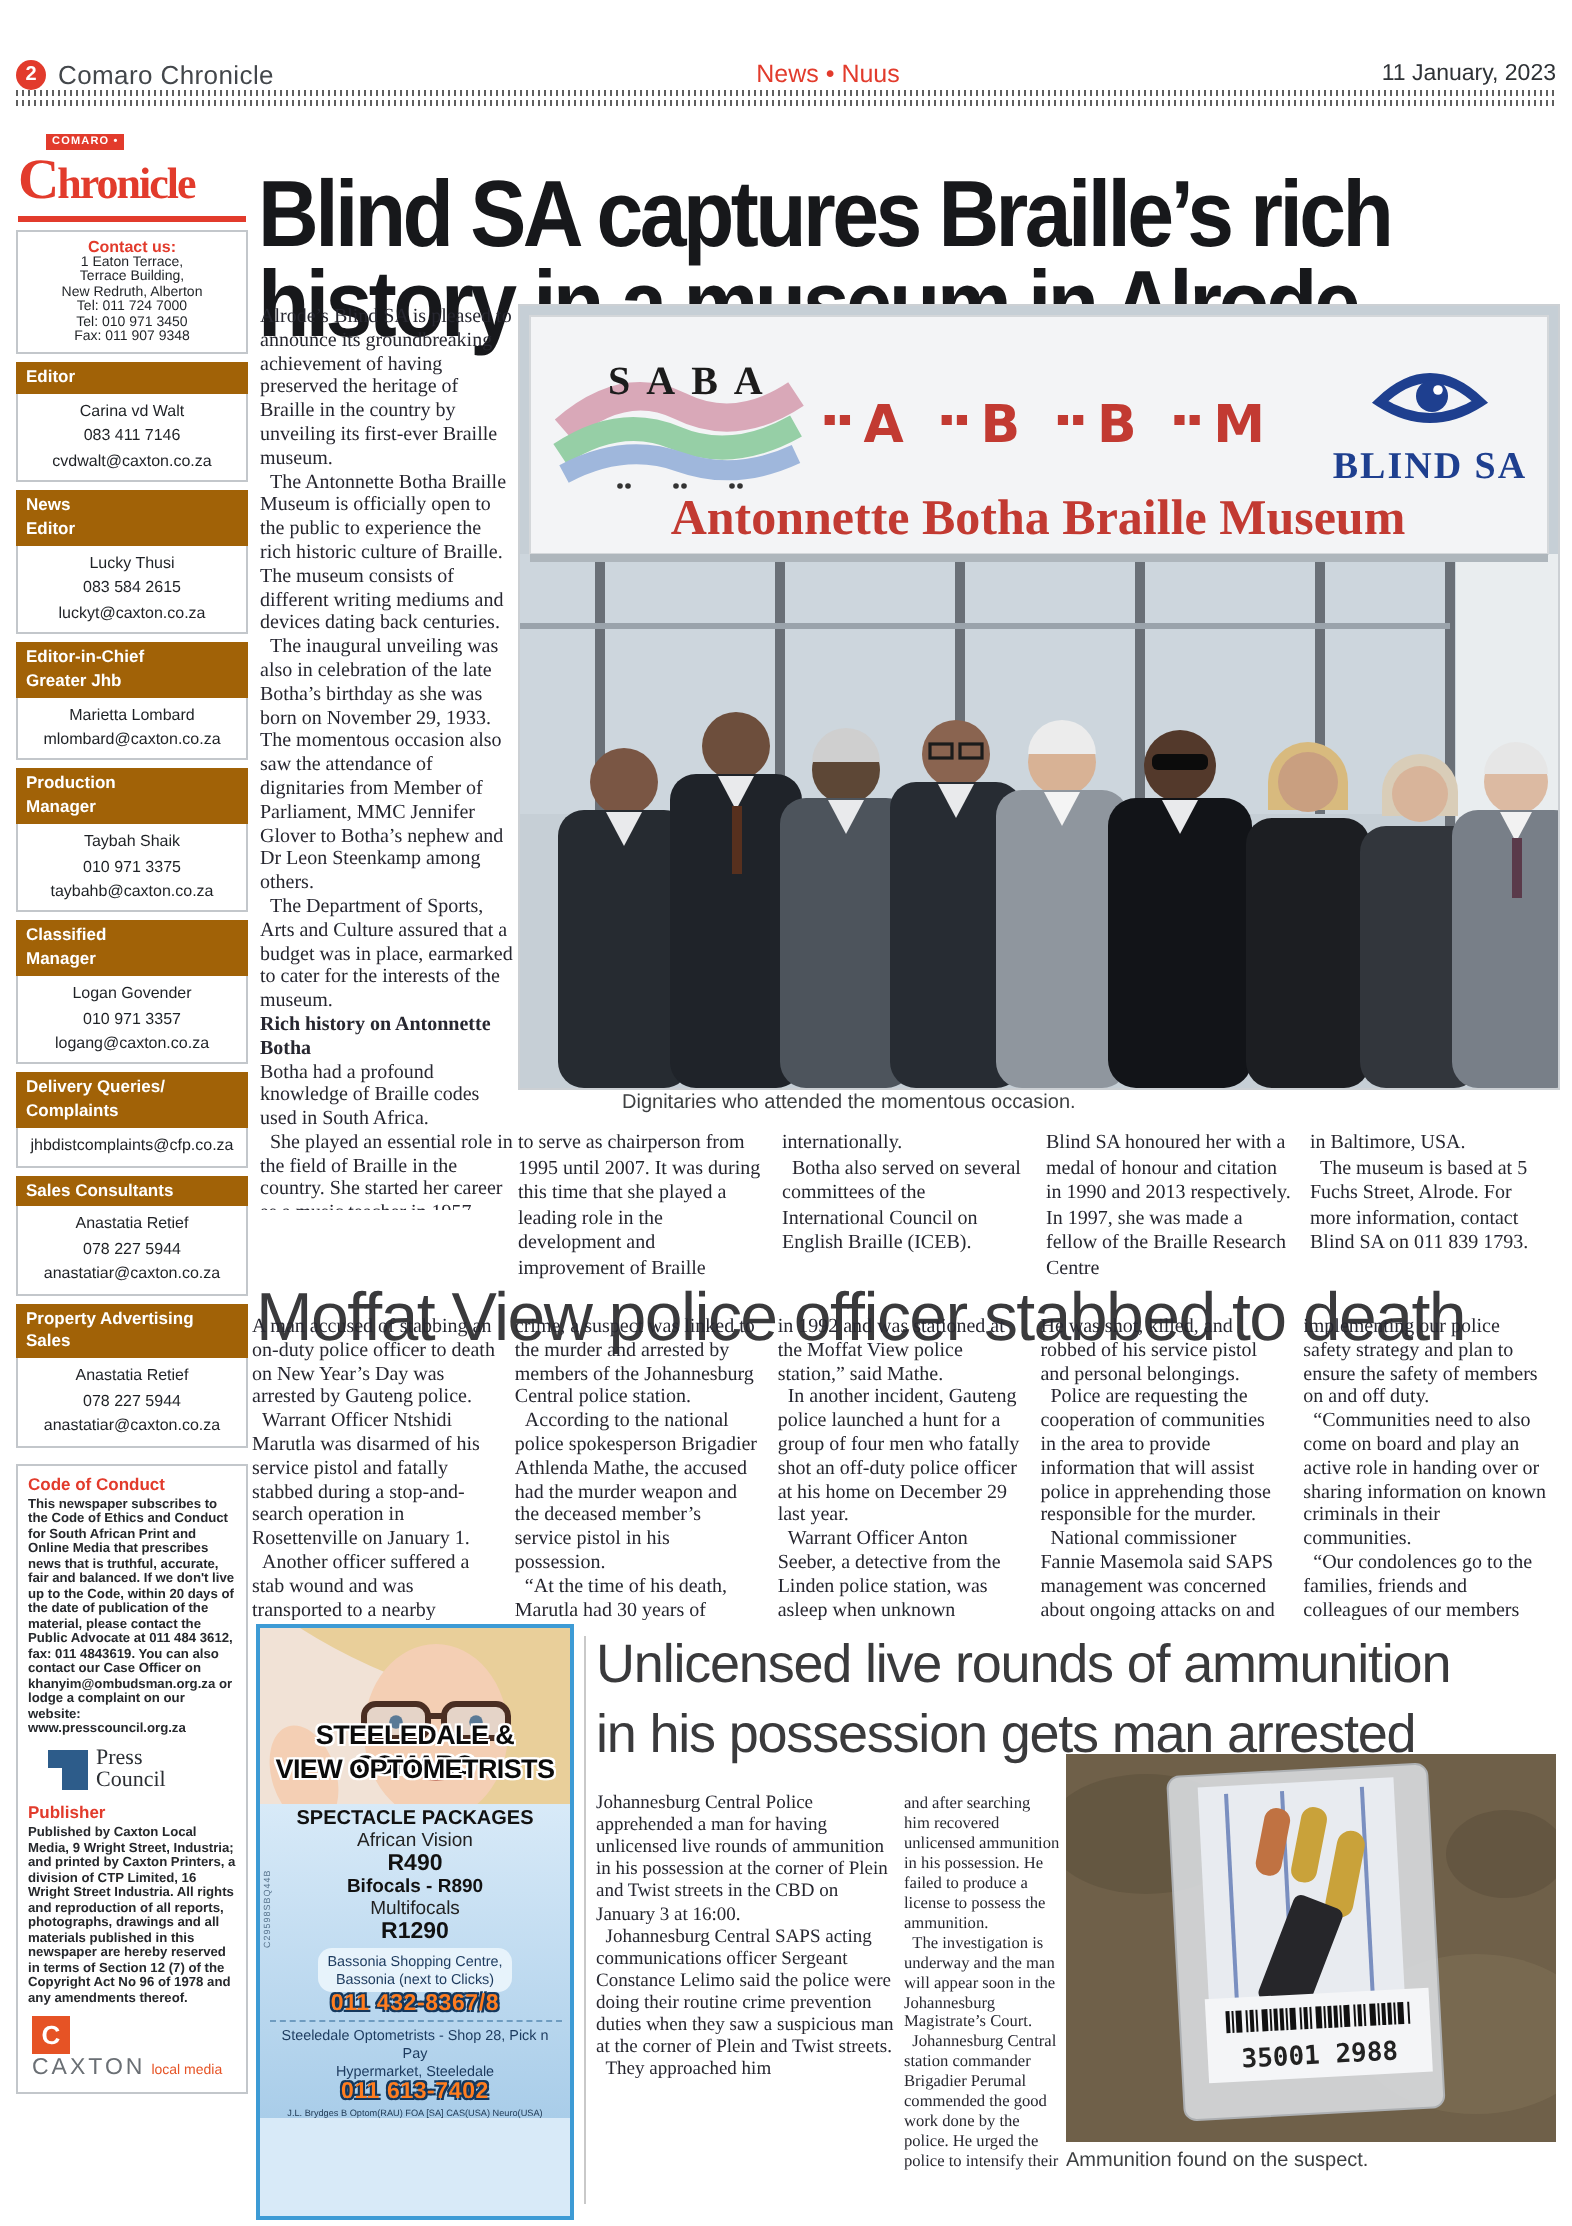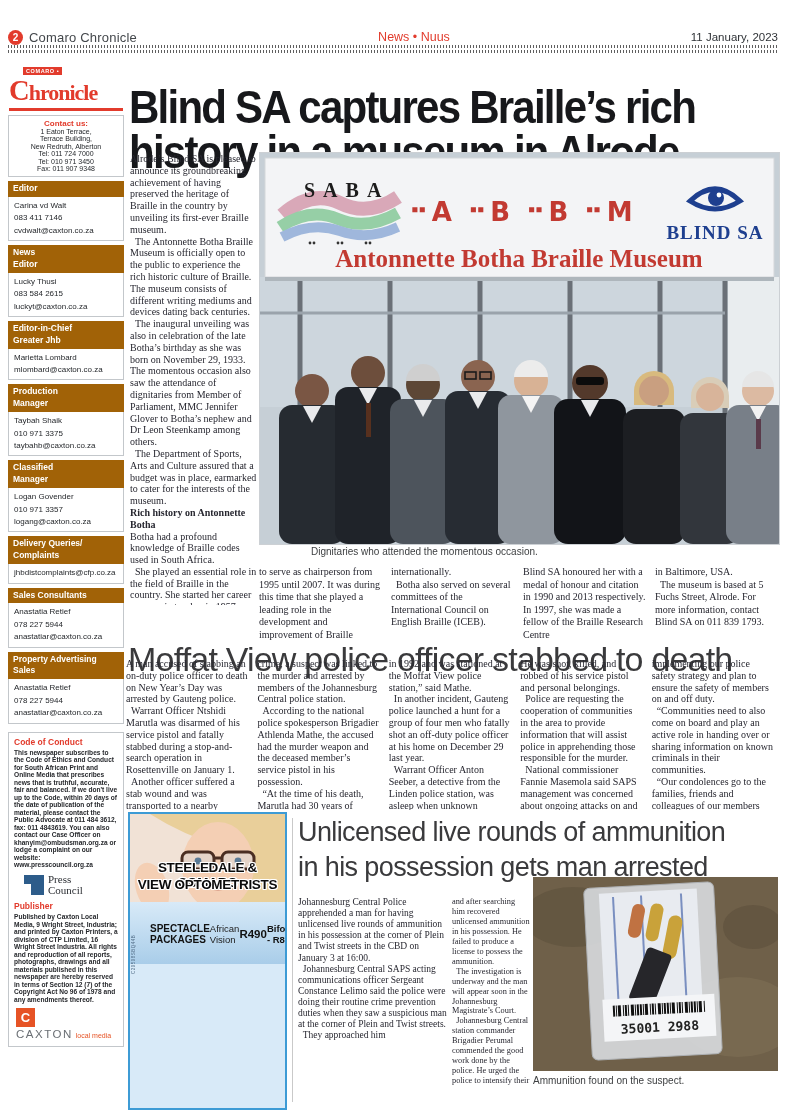--- a/index.html
+++ b/index.html
@@ -26,21 +26,21 @@
   .logo-main{font-family:"Liberation Serif",serif;font-weight:700;color:#e23b2c;font-size:22px;
              line-height:1;letter-spacing:-1px;}
   .logo-main::first-letter{font-size:130%;}
   .logo-rule{height:3px;background:#e23b2c;margin-top:2px;}
   .sb-contact{border:1px solid #c3c7cb;padding:3px 4px;}
   .sb-contact-h{color:#e23b2c;font-weight:700;font-size:8px;text-align:center;}
   .sb-contact-b{font-size:7px;line-height:1.08;text-align:center;color:#1e2125;white-space:pre-line;}
   .sb-bar{background:#a16207;color:#fff;font-weight:700;font-size:8.5px;line-height:1.4;
           padding:2px 5px;white-space:pre-line;}
   .sb-body{border:1px solid #c3c7cb;border-top:none;font-size:8px;line-height:1.55;padding:3px 5px;
-           color:#1e2125;white-space:pre-line;}
+           color:#1e2125;white-space:pre-line;text-align:center;}
   .legal{border:1px solid #c3c7cb;padding:4px 5px;display:flex;flex-direction:column;gap:2px;margin-top:4px;}
   .legal-h{color:#e23b2c;font-weight:700;font-size:8.5px;}
   .legal-t{font-size:6.6px;line-height:1.14;font-weight:700;color:#26282c;white-space:pre-line;}
   .press-logo{display:flex;align-items:center;gap:4px;margin:3px 0 3px 10px;}
   .press-sq{width:20px;height:20px;background:#2d5c8a;clip-path:polygon(0 0,100% 0,100% 100%,35% 100%,35% 45%,0 45%);}
   .press-txt{font-family:"Liberation Serif",serif;font-size:11px;line-height:1.02;color:#2b2e33;}
   .caxton-logo{margin:3px 0 2px 2px;}
   .caxton-sq{display:inline-flex;align-items:center;justify-content:center;width:19px;height:19px;
              background:#e65325;color:#fff;font-weight:700;font-size:13px;}
   .caxton-row{display:flex;align-items:baseline;gap:3px;margin-top:1px;}
@@ -75,22 +75,22 @@
         color:#272730;overflow:hidden;}
   .photo2{position:absolute;left:533px;top:877px;width:245px;height:194px;overflow:hidden;}
 
   .ad{position:absolute;left:128px;top:812px;width:159px;height:298px;border:2px solid #3d9bd5;
       background:#d8eaf8;overflow:hidden;box-sizing:border-box;}
   .ad-photo{position:relative;height:88px;overflow:hidden;}
   .ad-t1,.ad-t2{position:absolute;left:0;right:0;text-align:center;font-size:13.5px;font-weight:800;
       letter-spacing:-.3px;color:#0b0b0b;
       text-shadow:-1px 0 #fff,1px 0 #fff,0 -1px #fff,0 1px #fff,-1px -1px #fff,1px 1px #fff,1px -1px #fff,-1px 1px #fff;}
   .ad-t1{top:46px;} .ad-t2{top:63px;}
-  .ad-body{background:linear-gradient(180deg,#d8eaf8,#a9cde9);padding:2px 20px 0;display:flex;
-           flex-direction:row;align-items:center;}
+  .ad-body{background:linear-gradient(180deg,#d8eaf8,#a9cde9);padding:2px 4px 0;display:flex;
+           flex-direction:column;align-items:center;}
   .ad-sub{font-size:10px;font-weight:700;color:#111;}
   .ad-l{font-size:9.5px;color:#222;}
   .ad-lb{font-size:9.5px;font-weight:700;color:#111;}
   .ad-p{font-size:11.5px;font-weight:700;color:#111;}
   .ad-locbox{background:#e7f3fb;border-radius:7px;padding:2px 5px;margin-top:2px;font-size:7.2px;
              line-height:1.25;color:#1c3a5e;text-align:center;white-space:pre-line;}
   .ad-tel{font-size:11.5px;font-weight:800;color:#ff7d1f;letter-spacing:.3px;
       text-shadow:1px 1px 0 #14375c,-1px -1px 0 #14375c,1px -1px 0 #14375c,-1px 1px 0 #14375c;}
   .ad-loc2{font-size:7.2px;color:#1c3a5e;text-align:center;border-top:1px dashed #6f9cc0;
            padding-top:2px;margin-top:2px;white-space:pre-line;line-height:1.25;width:146px;}

